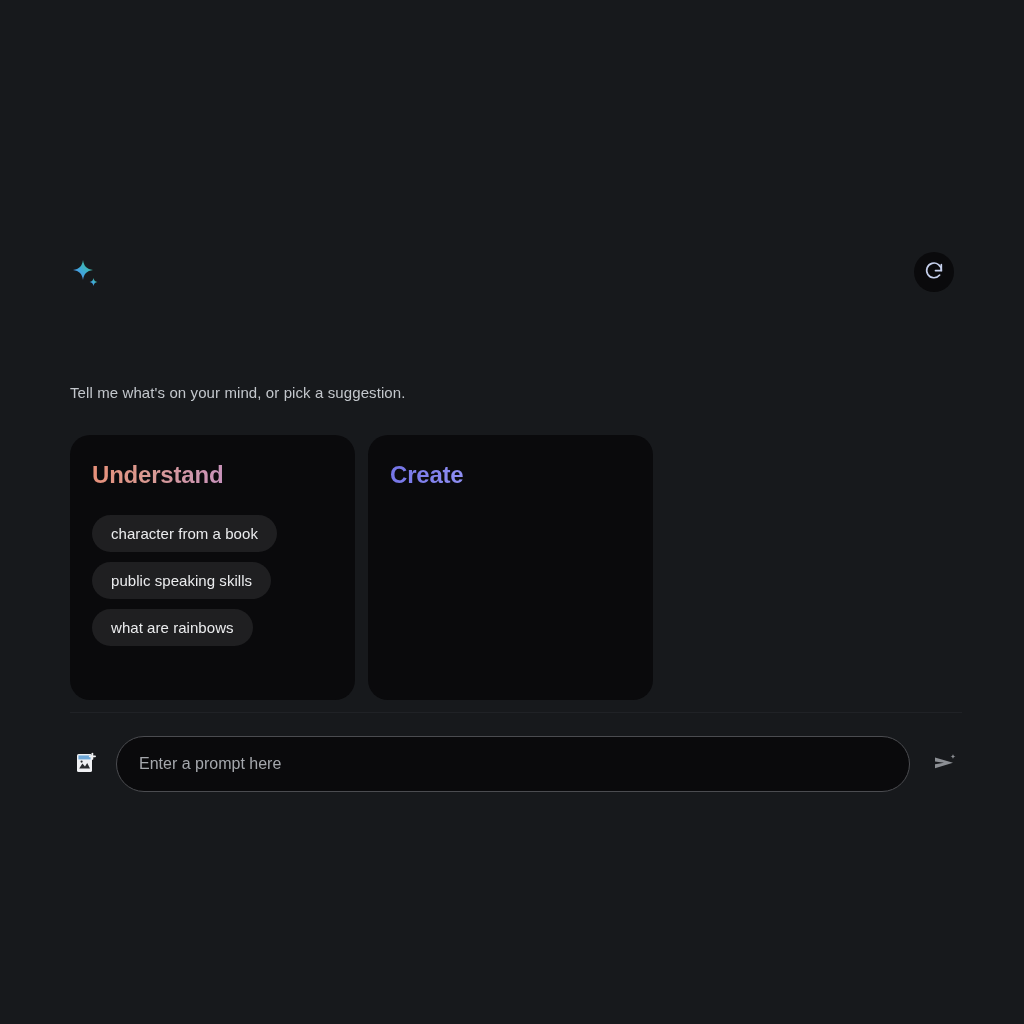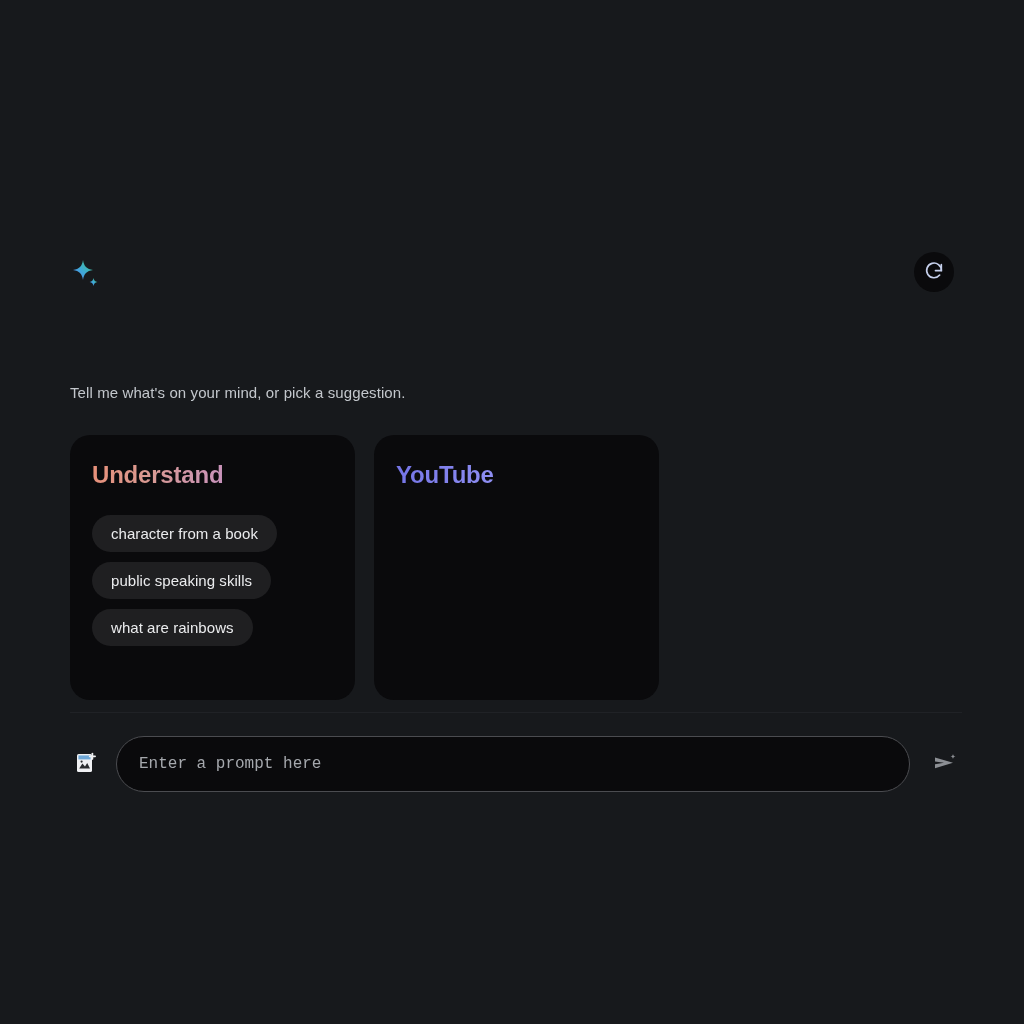--- a/index.html
+++ b/index.html
@@ -72,21 +72,21 @@
     letter-spacing:0.1px;
   }
 
   
   .cards {
     position:absolute;
     left:70px;
     top:435px;
     width:740px;
     display:flex;
-    gap:19px;
+    gap:13px;
   }
 
   .card {
     width:285px;
     height:265px;
     background:#0a0a0c;
     border-radius:20px;
     padding:26px 22px 0 22px;
   }
 
@@ -169,21 +169,21 @@
   }
 
   .prompt-input {
     flex:1 1 auto;
     height:56px;
     border-radius:28px;
     border:1px solid #4b4c50;
     background:#0a0a0c;
     color:#e9eaec;
     font-size:16px;
-    font-family:Liberation Mono, monospace;
+    font-family:Liberation Sans, sans-serif;
     padding:0 22px;
     outline:none;
   }
   .prompt-input::placeholder { color:#a5a8ad; }
 
   .send-btn {
     width:34px;
     height:34px;
     flex:0 0 34px;
     display:flex;
@@ -234,21 +234,21 @@
       <div class="card-title understand">Understand</div>
       <div class="chip-list">
         <button class="chip">character from a book</button>
         <button class="chip">public speaking skills</button>
         <button class="chip">what are rainbows</button>
       </div>
     </div>
 
 
     <div class="card">
-      <div class="card-title explore">YouTube</div>
+      <div class="card-title explore">Create</div>
     </div>
   </div>
 
   <div class="divider"></div>
 
   <div class="prompt-bar">
 
     <button class="attach-btn" aria-label="Add image">
       <span>
         <svg width="26" height="26" viewBox="0 0 26 26">

